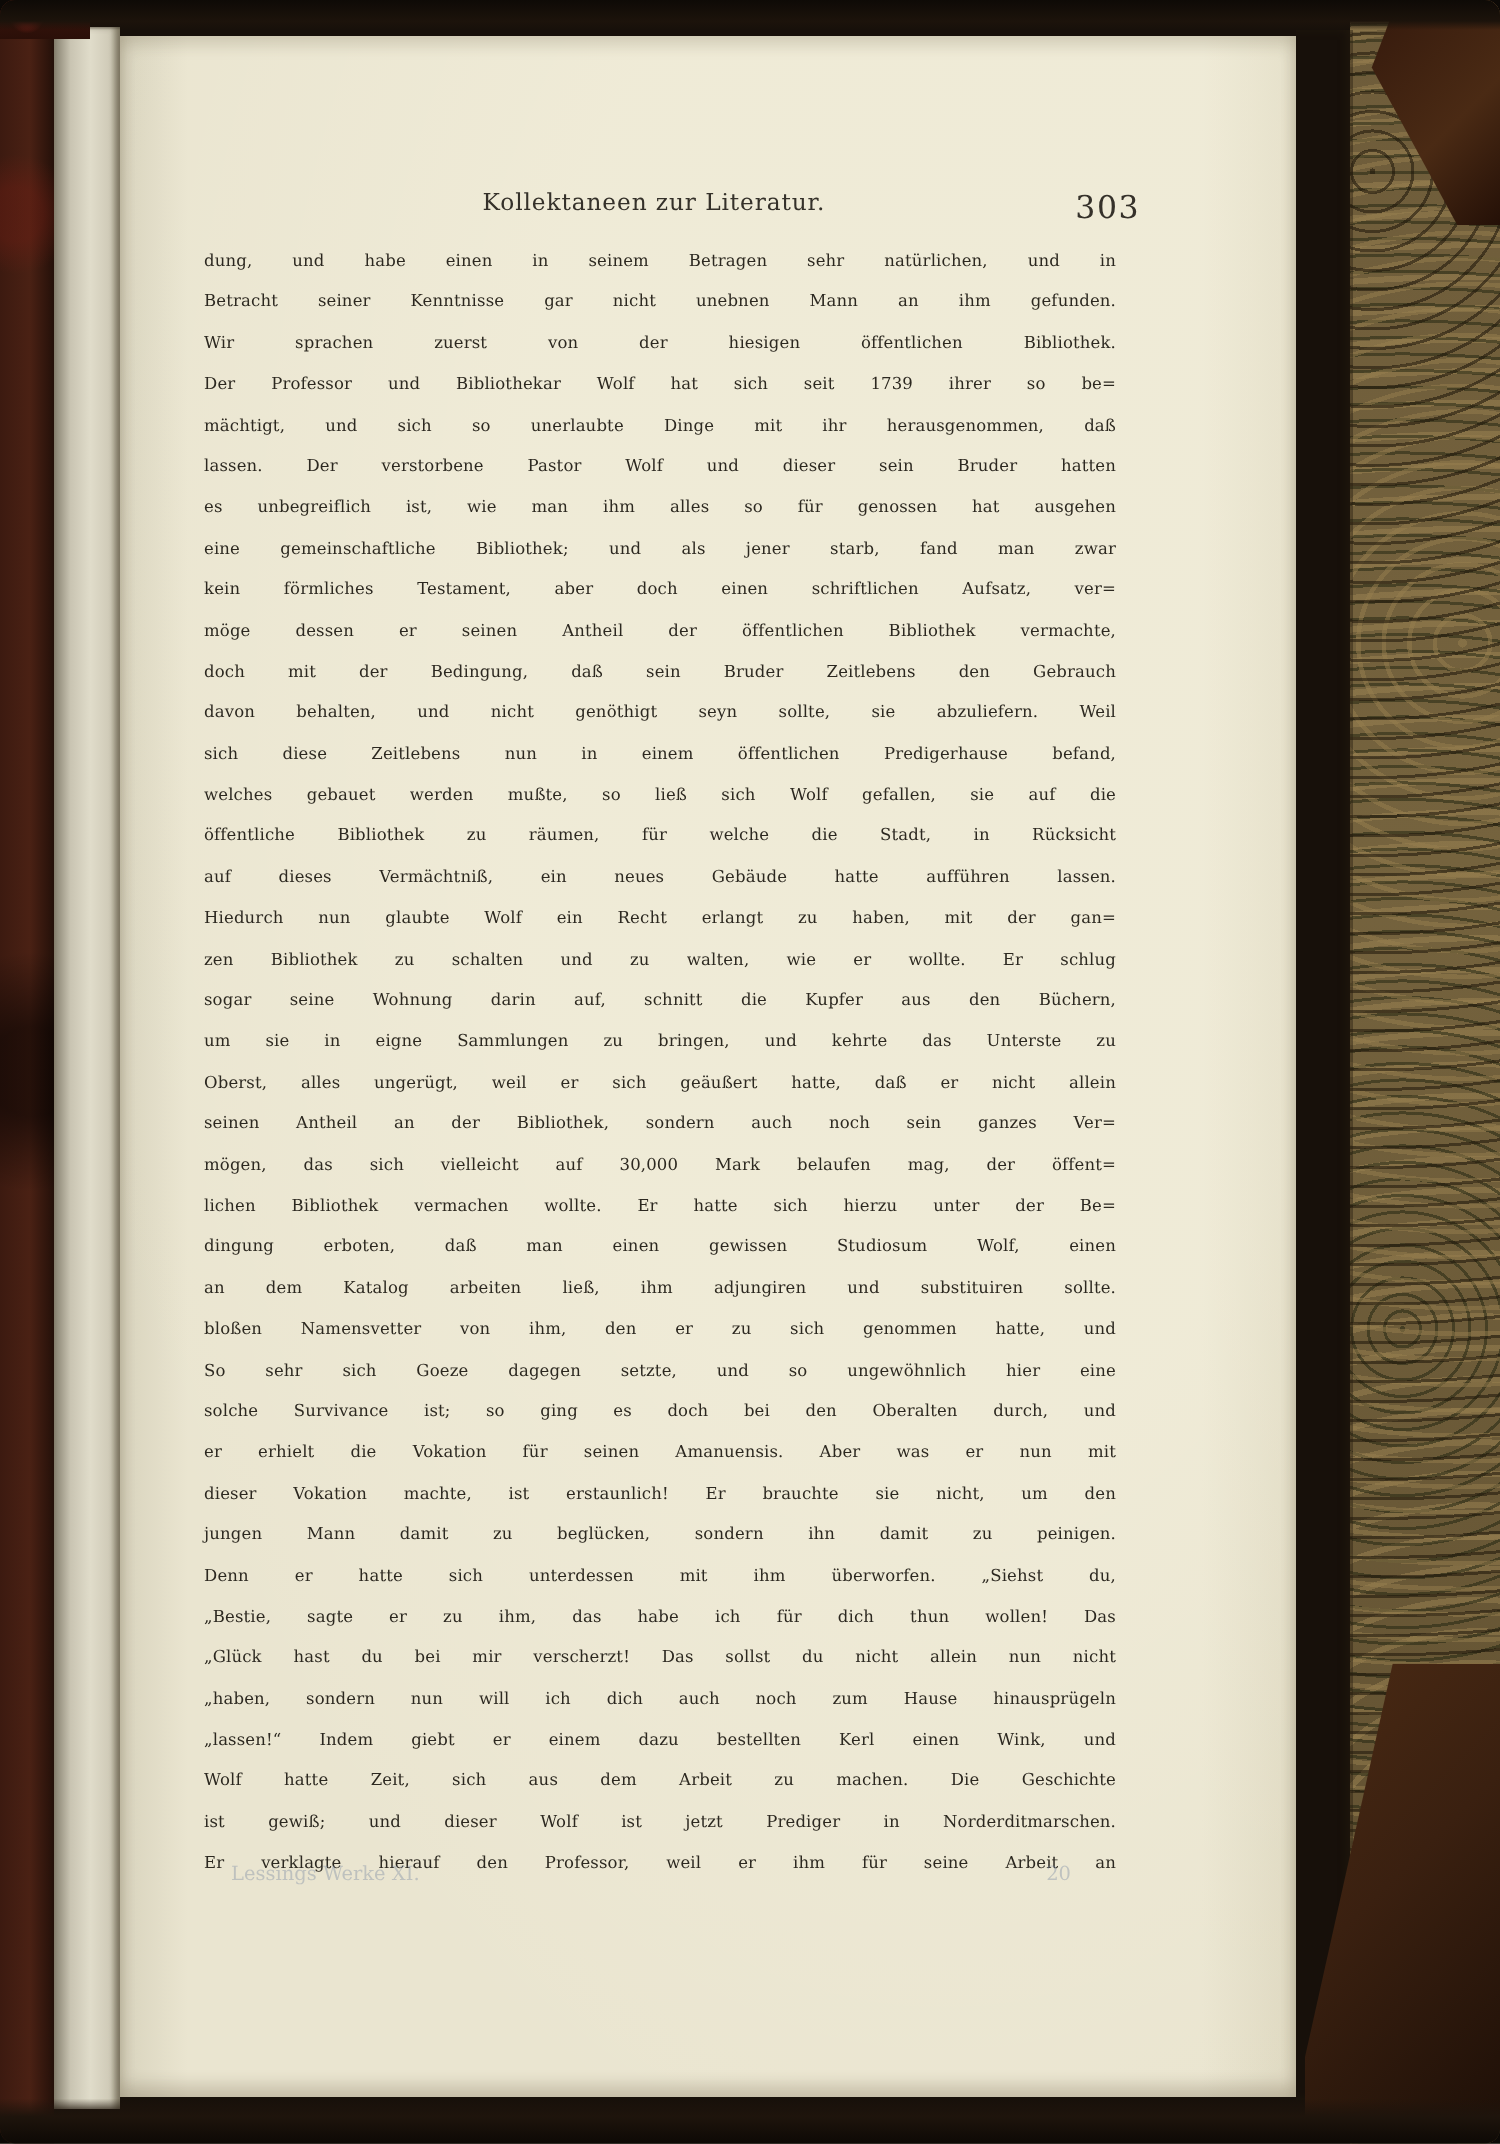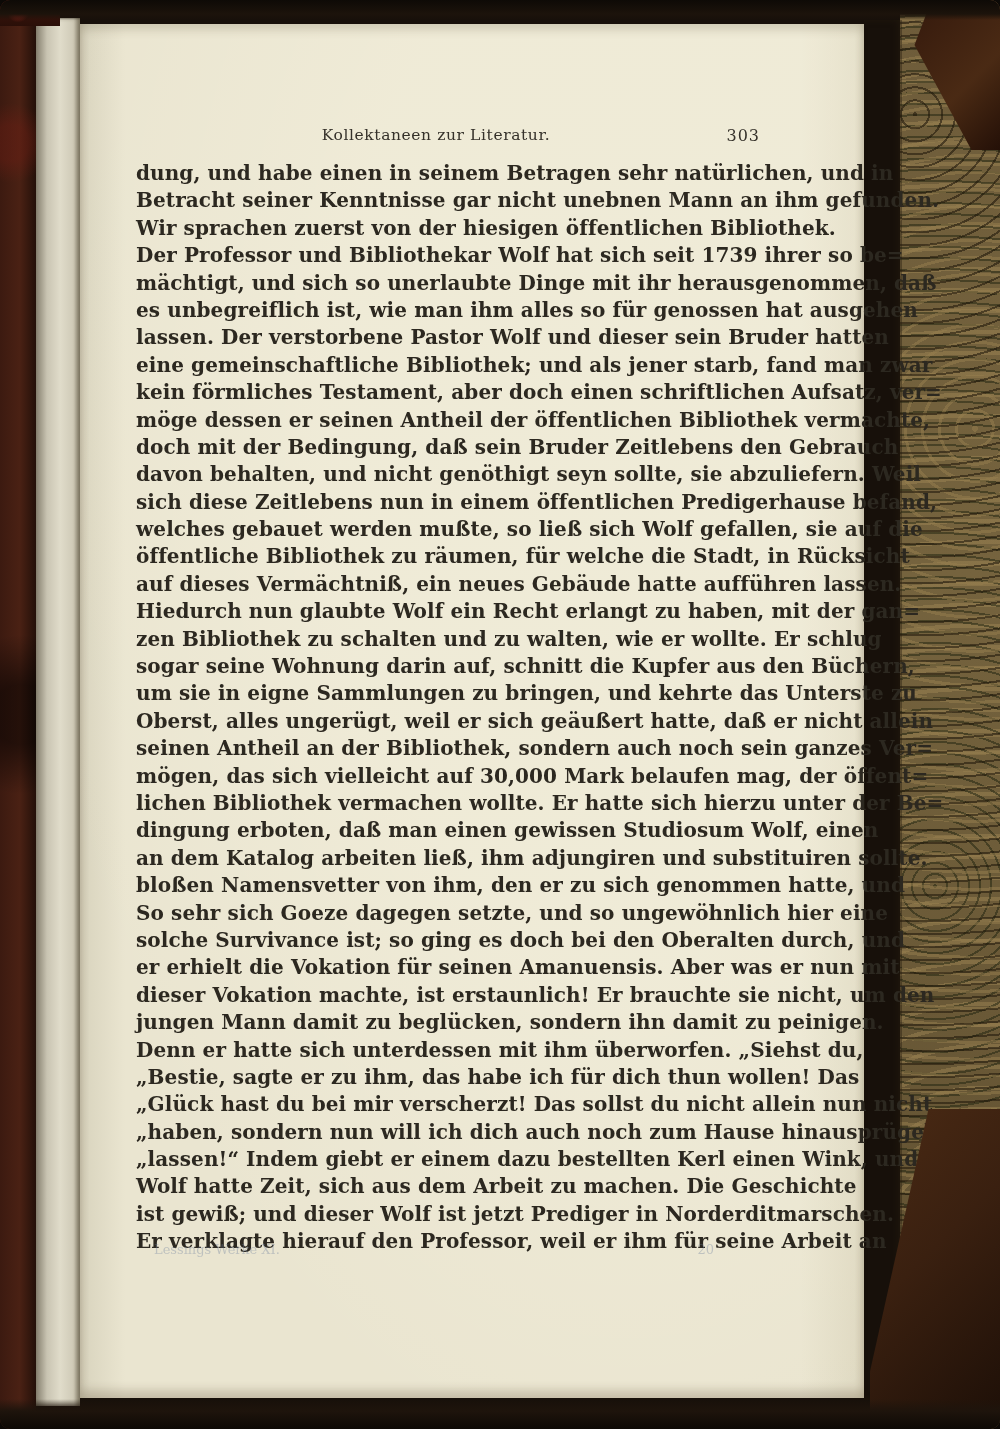--- a/index.html
+++ b/index.html
@@ -73,25 +73,25 @@
   }
   
   .running-head{
     position:absolute;left:56px;top:102px;width:664px;height:24px;
     color:#35312a;font-size:15.5px;
   }
   .head-title{
     position:absolute;left:0;right:64px;text-align:center;letter-spacing:.6px;
   }
   .page-number{
-    position:absolute;right:40px;top:0;font-size:16px;letter-spacing:1px;
+    position:absolute;right:40px;top:0;font-size:21px;letter-spacing:1px;
   }
   .text-block{
     position:absolute;left:56px;top:136px;width:608px;
-    color:#2c2820;font-size:20px;font-weight:bold;
+    color:#2c2820;font-size:11px;
   }
   .line{
     height:27.4px;line-height:27.4px;white-space:nowrap;
     text-align:justify;text-align-last:justify;
     letter-spacing:.1px;
   }
   .signature{
     position:absolute;left:56px;top:1218px;width:608px;height:20px;
     color:#6d7f9e;opacity:.35;font-size:13px;
   }
@@ -113,22 +113,22 @@
       <span class="head-title">Kollektaneen zur Literatur.</span>
       <span class="page-number">303</span>
     </div>
 
     <div class="text-block">
         <div class="line">dung, und habe einen in seinem Betragen sehr natürlichen, und in</div>
         <div class="line">Betracht seiner Kenntnisse gar nicht unebnen Mann an ihm gefunden.</div>
         <div class="line">Wir sprachen zuerst von der hiesigen öffentlichen Bibliothek.</div>
         <div class="line">Der Professor und Bibliothekar Wolf hat sich seit 1739 ihrer so be=</div>
         <div class="line">mächtigt, und sich so unerlaubte Dinge mit ihr herausgenommen, daß</div>
+        <div class="line">lassen. Der verstorbene Pastor Wolf und dieser sein Bruder hatten</div>
         <div class="line">es unbegreiflich ist, wie man ihm alles so für genossen hat ausgehen</div>
-        <div class="line">lassen. Der verstorbene Pastor Wolf und dieser sein Bruder hatten</div>
         <div class="line">eine gemeinschaftliche Bibliothek; und als jener starb, fand man zwar</div>
         <div class="line">kein förmliches Testament, aber doch einen schriftlichen Aufsatz, ver=</div>
         <div class="line">möge dessen er seinen Antheil der öffentlichen Bibliothek vermachte,</div>
         <div class="line">doch mit der Bedingung, daß sein Bruder Zeitlebens den Gebrauch</div>
         <div class="line">davon behalten, und nicht genöthigt seyn sollte, sie abzuliefern. Weil</div>
         <div class="line">sich diese Zeitlebens nun in einem öffentlichen Predigerhause befand,</div>
         <div class="line">welches gebauet werden mußte, so ließ sich Wolf gefallen, sie auf die</div>
         <div class="line">öffentliche Bibliothek zu räumen, für welche die Stadt, in Rücksicht</div>
         <div class="line">auf dieses Vermächtniß, ein neues Gebäude hatte aufführen lassen.</div>
         <div class="line">Hiedurch nun glaubte Wolf ein Recht erlangt zu haben, mit der gan=</div>

